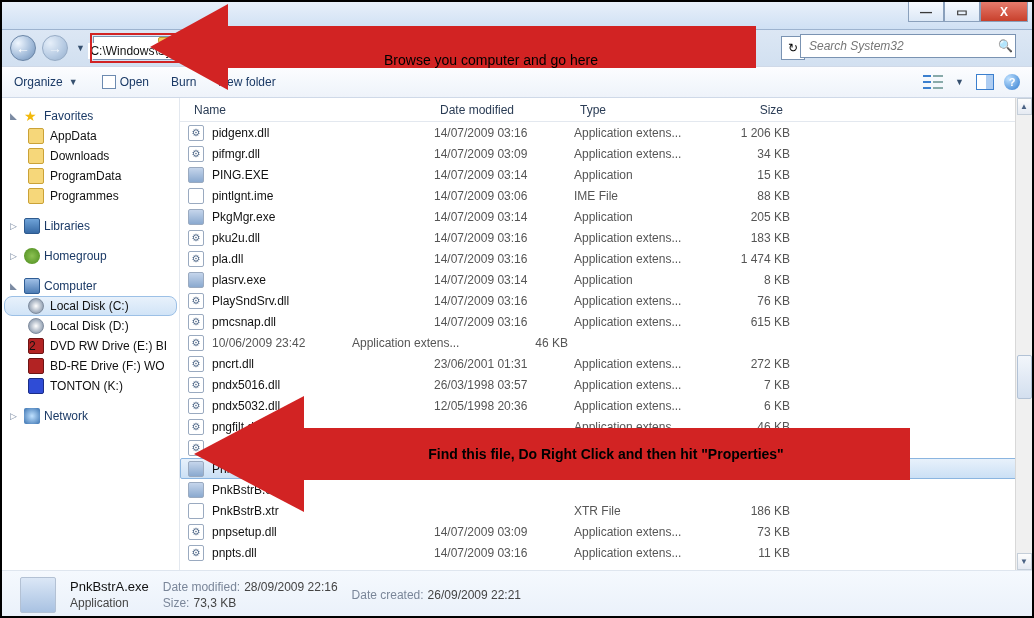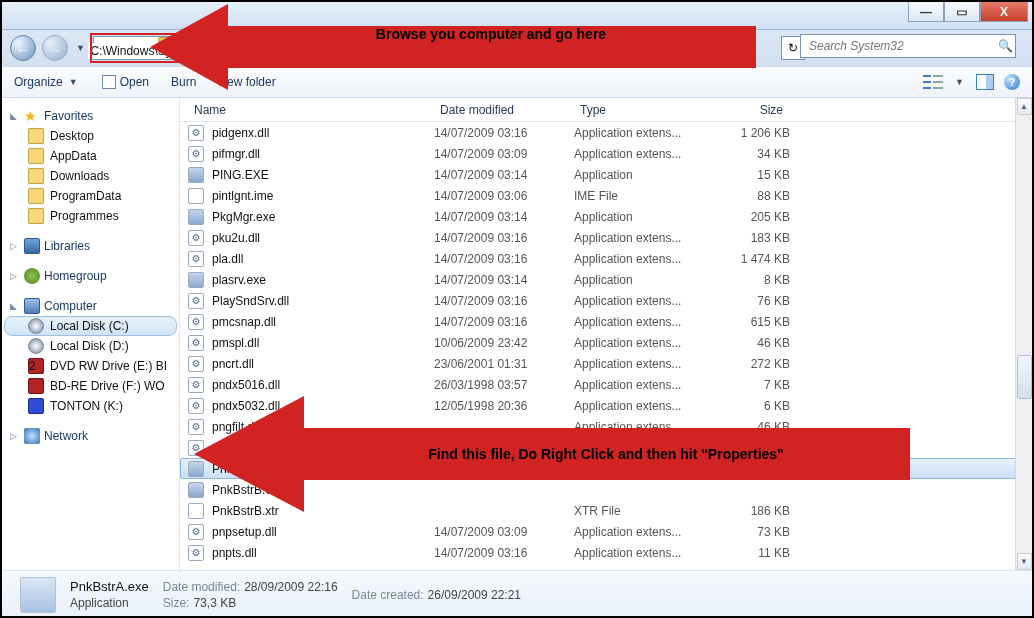--- a/index.html
+++ b/index.html
@@ -79,22 +79,22 @@
   .refresh-box { width:24px; justify-content:center; }
   .arrow-annot {
     position: absolute;
     z-index: 5;
     pointer-events: none;
   }
   .arrow1 { left: 224px; top: -4px; }
   .arrow1 .arrow-body {
     width: 530px; height: 42px;
     background:#d22323;
-    display:flex;align-items:flex-start;justify-content:center;
-    color:#000; font-weight:bold; font-size:14px;
+    display:flex;align-items:flex-end;justify-content:center;
+    color:#000; font-weight:normal; font-size:14px;
     position:relative;
   }
   .arrow1 .arrow-head {
     position:absolute; left:-76px; top:-22px; width:0;height:0;
     border-right: 78px solid #d22323;
     border-top: 43px solid transparent;
     border-bottom: 43px solid transparent;
   }
   .searchbox {
     width: 216px; position:absolute; right:16px; top:32px;gap:30px;
@@ -289,24 +289,20 @@
     <div class="navpane">
       <div class="np-group">
         <div class="np-head">
           <span class="tri">◣</span>
             <span class="ic ic-fav">★</span>
           <span>Favorites</span>
         </div>
         <div id="fav-items">
             <div class="np-item">
               <span class="ic ic-folder"></span>
-              <span>Desktop</span>
-            </div>
-            <div class="np-item">
-              <span class="ic ic-folder"></span>
               <span>AppData</span>
             </div>
             <div class="np-item">
               <span class="ic ic-folder"></span>
               <span>Downloads</span>
             </div>
             <div class="np-item">
               <span class="ic ic-folder"></span>
               <span>ProgramData</span>
             </div>
@@ -442,21 +438,20 @@
           </div>
           <div class="row">
             <span class="file-ic gear"></span>
             <span class="c-name">pmcsnap.dll</span>
             <span class="c-date">14/07/2009 03:16</span>
             <span class="c-type">Application extens...</span>
             <span class="c-size">615 KB</span>
           </div>
           <div class="row">
             <span class="file-ic gear"></span>
-            <span class="c-name">pmspl.dll</span>
             <span class="c-date">10/06/2009 23:42</span>
             <span class="c-type">Application extens...</span>
             <span class="c-size">46 KB</span>
           </div>
           <div class="row">
             <span class="file-ic gear"></span>
             <span class="c-name">pncrt.dll</span>
             <span class="c-date">23/06/2001 01:31</span>
             <span class="c-type">Application extens...</span>
             <span class="c-size">272 KB</span>

